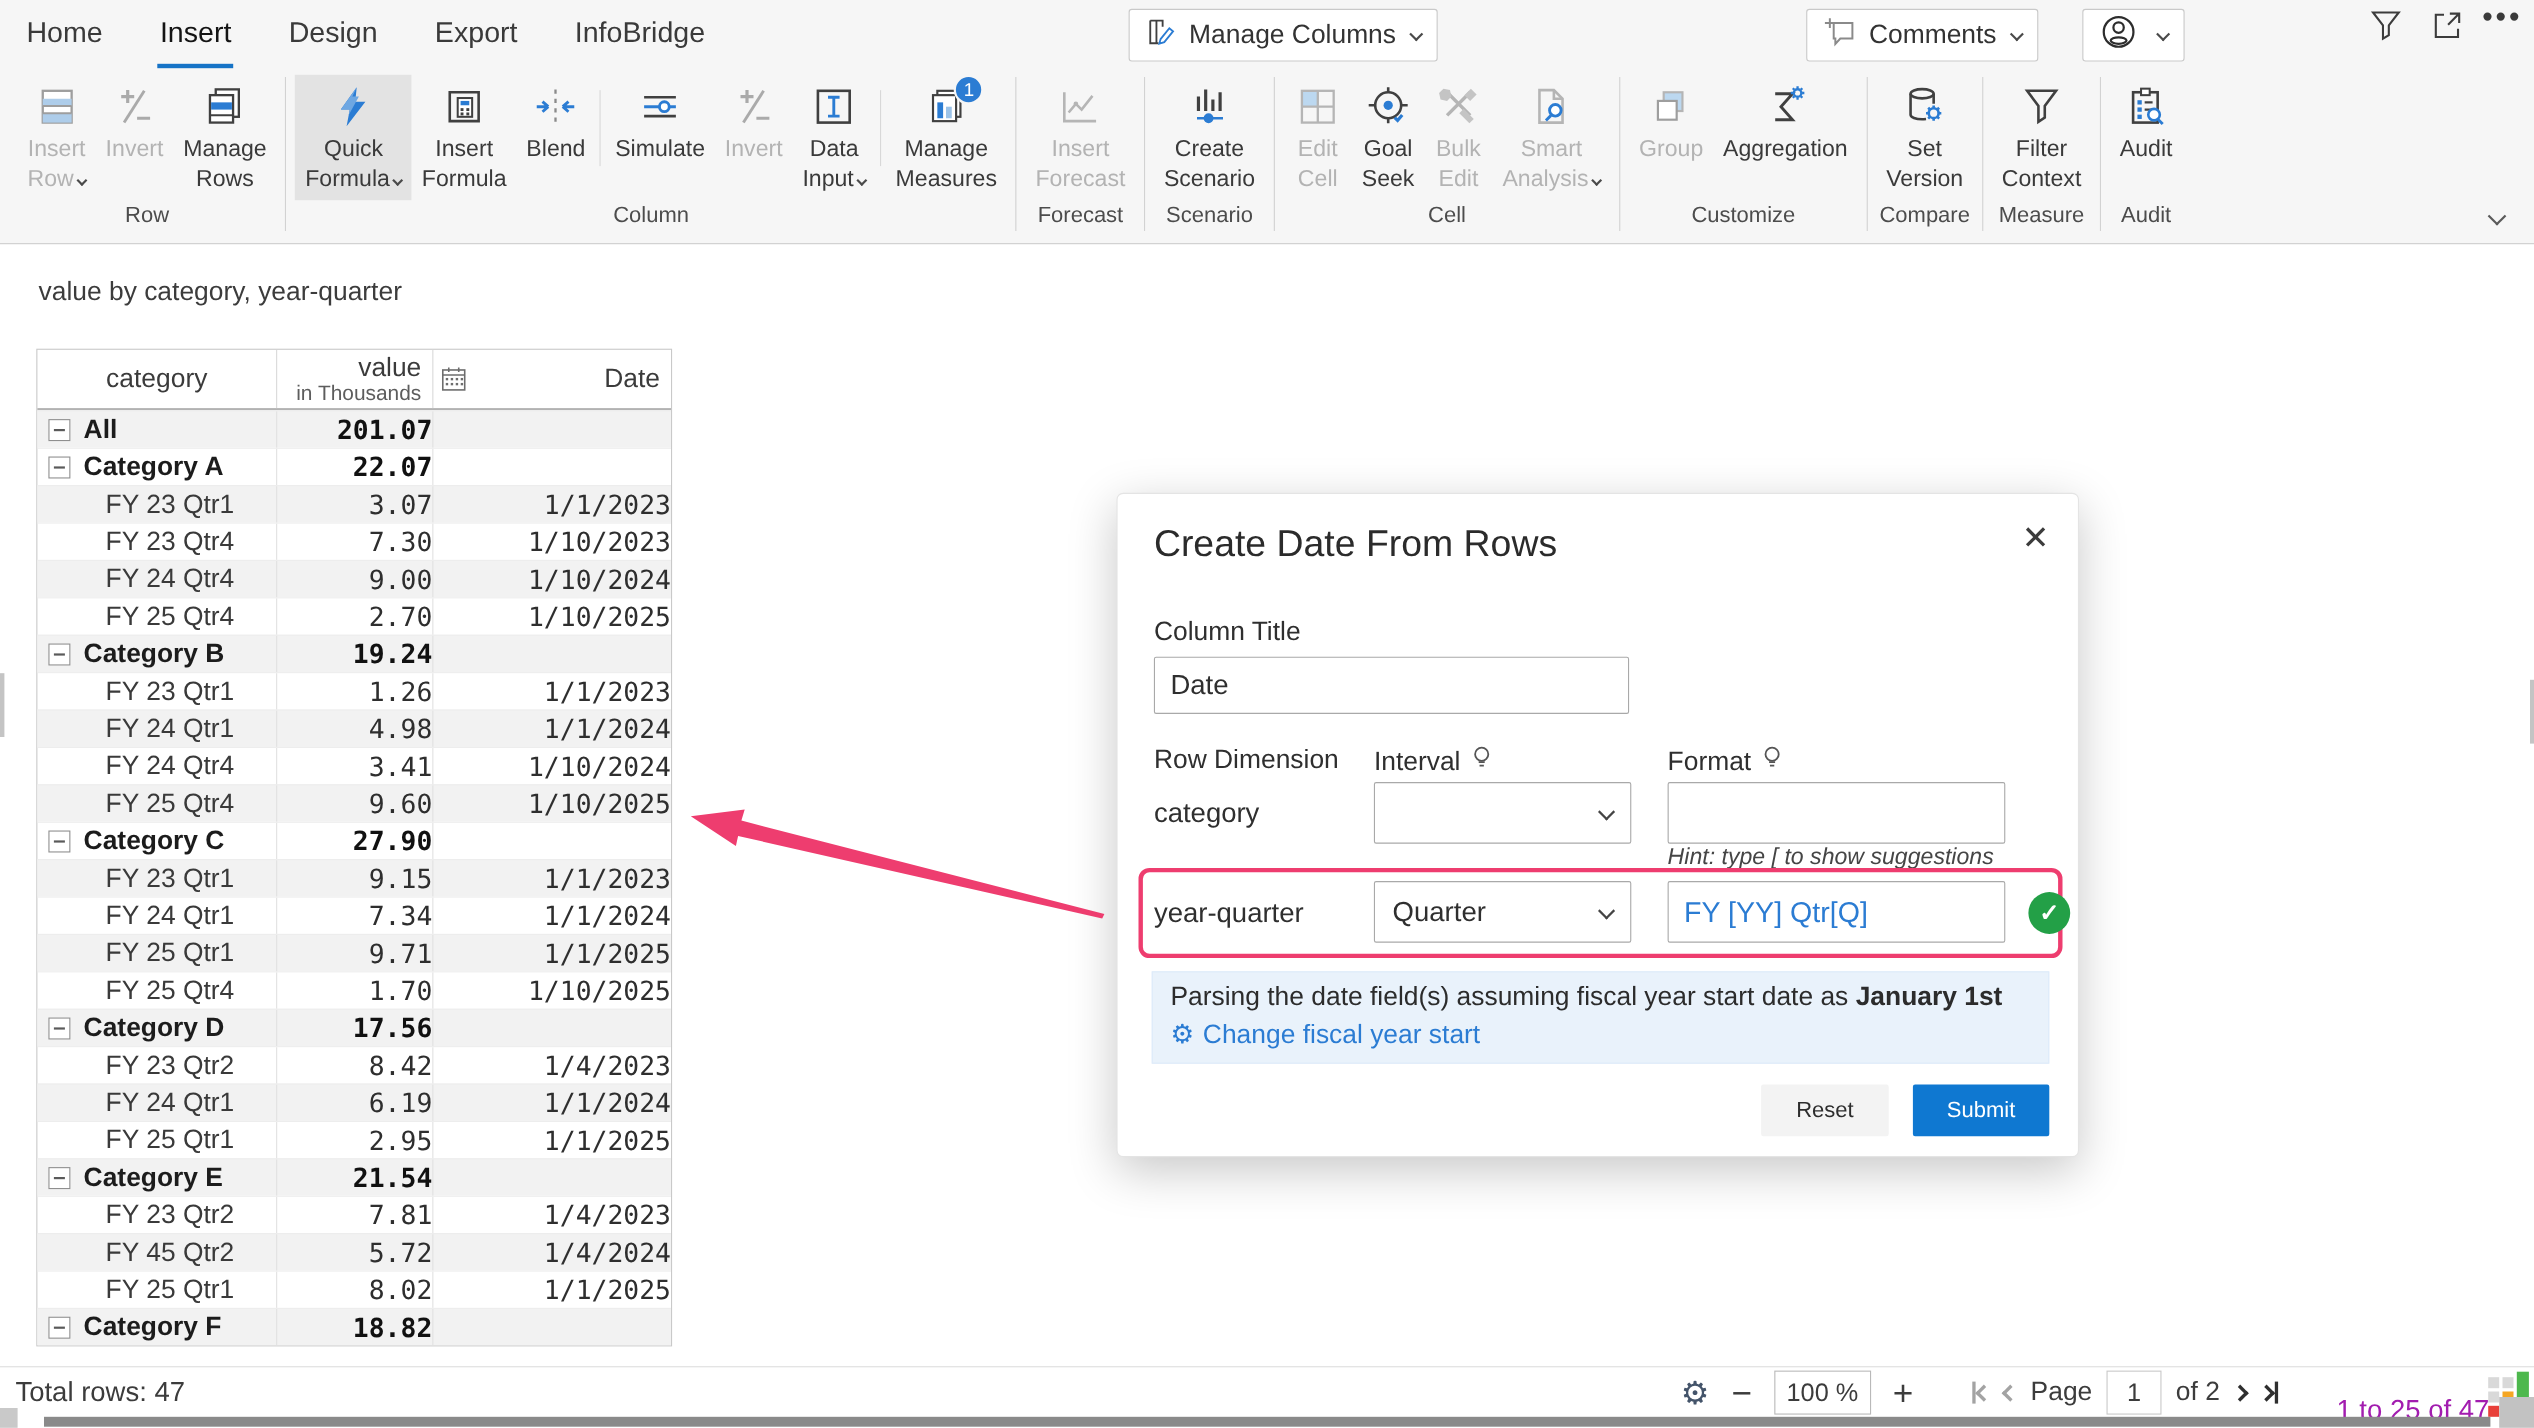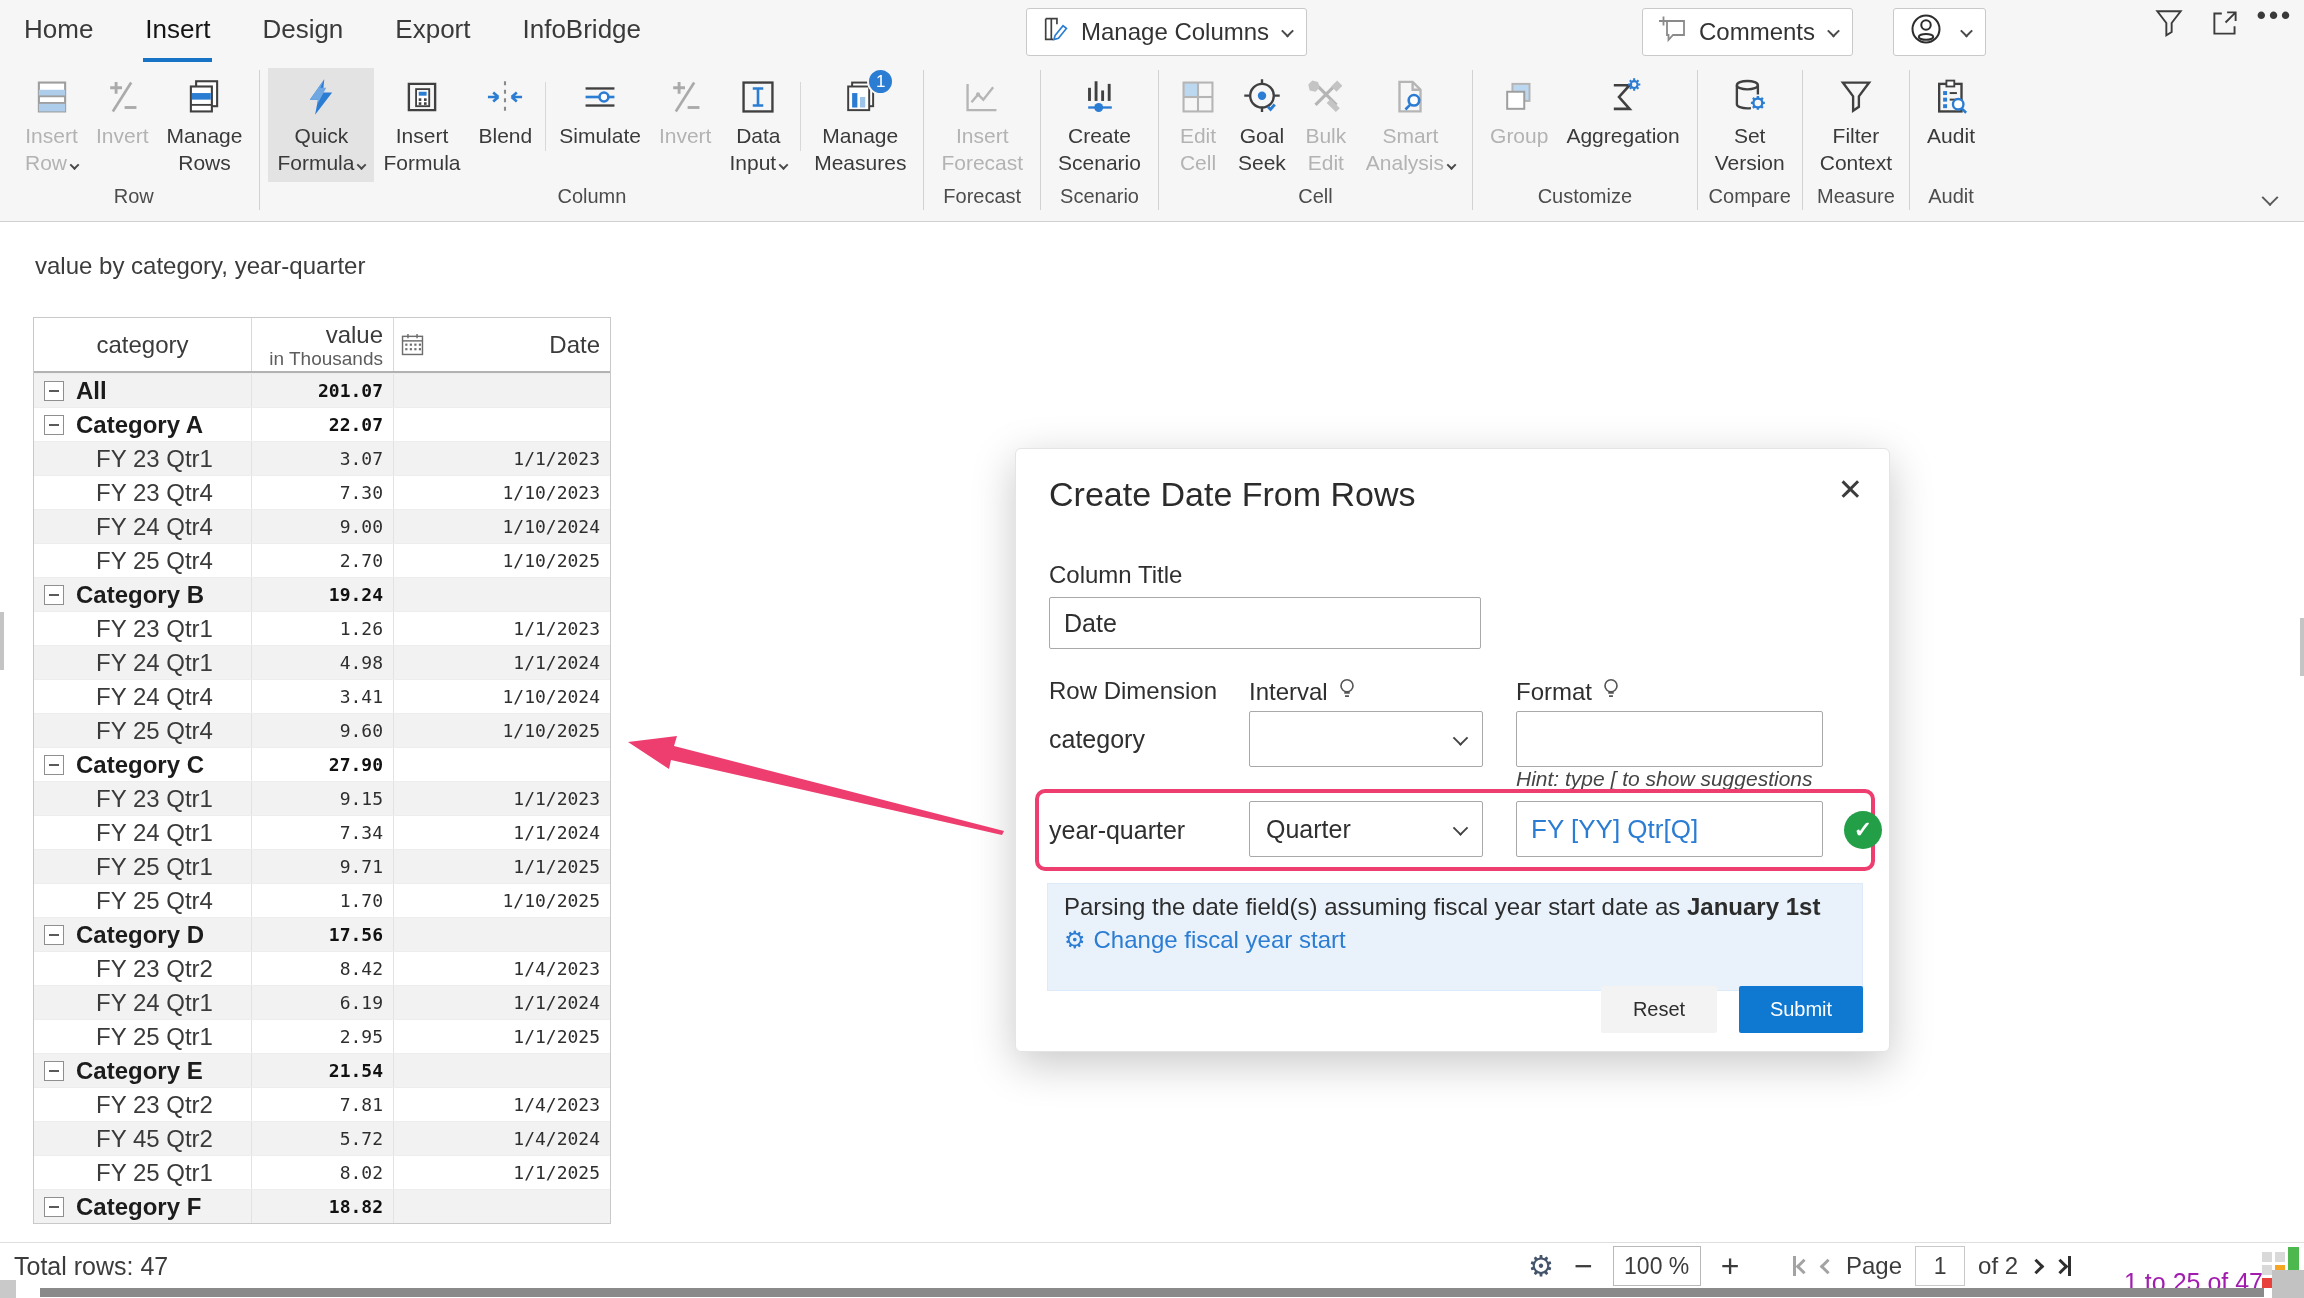--- a/index.html
+++ b/index.html
@@ -44,22 +44,22 @@
   .grid{position:absolute;left:33px;top:317px;width:578px;border:1px solid #c9c9c9;background:#fff;z-index:1}
   .ghead{display:flex;height:55px;border-bottom:2px solid #b2b2b2}
   .hc{display:flex;align-items:center;font-size:24px;color:#3b3b3b}
   .c-cat{width:218px;border-right:1px solid #d9d9d9;justify-content:center}
   .c-val{width:142px;border-right:1px solid #d9d9d9;flex-direction:column;align-items:flex-end;justify-content:center;padding-right:10px}
   .c-val .sub{font-size:19px;color:#5d5d5d;line-height:20px}
   .c-date{flex:1;justify-content:space-between;padding:0 10px 0 4px}
   .trow{display:flex;height:34px;align-items:center;border-top:1px solid #ededed}
   .trow.odd{background:#f2f2f2}
   .t-cat{width:218px;border-right:1px solid #e2e2e2;display:flex;align-items:center;height:100%;font-size:24px}
-  .t-val,.t-date{font-family:"DejaVu Sans Mono",monospace;font-size:18px;text-align:right;height:100%;
-    display:flex;align-items:center;justify-content:flex-end;padding-right:10px;color:#2e2e2e}
+  .t-val,.t-date{font-family:"DejaVu Sans Mono",monospace;font-size:24px;text-align:right;height:100%;
+    display:flex;align-items:center;justify-content:flex-end;color:#2e2e2e}
   .t-val{width:142px;border-right:1px solid #e2e2e2}
   .t-date{flex:1}
   .trow.group .t-cat .lbl{font-weight:bold;color:#1c1c1c}
   .trow.group .t-val{font-weight:bold;color:#111}
   .collapse{width:20px;height:20px;border:1px solid #8f8f8f;background:#fff;margin:0 12px 0 10px;position:relative;flex:0 0 auto}
   .collapse::after{content:"";position:absolute;left:4px;right:4px;top:8px;height:2px;background:#5a5a5a}
   .t-cat .sub-lbl{padding-left:62px}
 
   
   .modal{position:absolute;left:1015px;top:448px;width:875px;height:604px;background:#fff;border:1px solid #e4e4e4;
@@ -71,21 +71,21 @@
   .inputbox{border:1px solid #a9a9a9;border-radius:2px;background:#fff;display:flex;align-items:center;
     padding:0 14px;font-size:25px;color:#2f2f2f}
   .selectbox{border:1px solid #a9a9a9;border-radius:2px;background:#fff;display:flex;align-items:center;
     justify-content:space-between;padding:0 16px;font-size:25px;color:#2f2f2f}
   .selectbox .chev{width:11px;height:11px;border-color:#444}
   .m-dim{font-size:25px;color:#2f2f2f}
   .m-hint{font-style:italic;font-size:21px;color:#454545;z-index:1}
   .pink-rect{left:19px;top:340px;width:840px;height:82px;border:4px solid var(--pink);border-radius:10px;z-index:2;pointer-events:none}
   .m-check{left:828px;top:362px;width:38px;height:38px;border-radius:50%;background:var(--green);color:#fff;
     display:flex;align-items:center;justify-content:center;font-size:22px;font-weight:bold;z-index:3}
-  .m-info{left:31px;top:434px;width:816px;height:108px;background:var(--infobg);border:1px solid #ddeafa;
+  .m-info{left:31px;top:434px;width:816px;height:84px;background:var(--infobg);border:1px solid #ddeafa;
     padding:9px 16px;font-size:24px;color:#2c2c2c}
   .m-info b{font-weight:bold}
   .m-link-row{margin-top:5px;display:flex;align-items:center;gap:8px;color:var(--link)}
   .m-btn{display:flex;align-items:center;justify-content:center;font-size:20px;border-radius:2px}
   .m-reset{left:585px;top:537px;width:116px;height:47px;background:#f3f3f3;color:#2d2d2d}
   .m-submit{left:723px;top:537px;width:124px;height:47px;background:var(--submit);color:#fff;font-weight:normal}
   .fmt-blue{color:var(--accent);font-size:26px}
 
   
   .arrow-svg{position:absolute;left:0;top:0;z-index:50;pointer-events:none}

